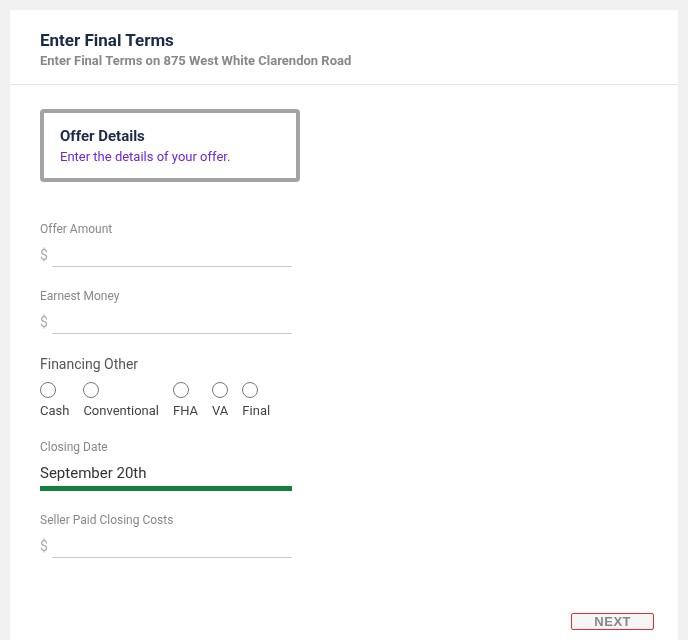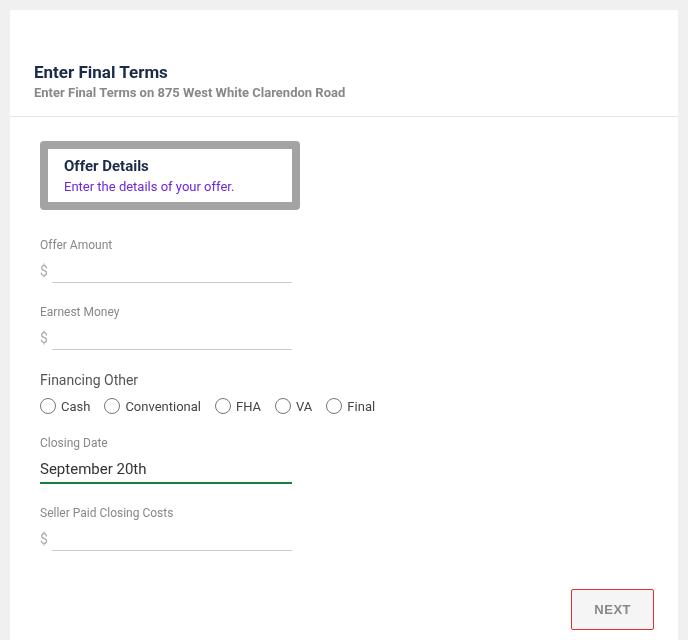--- a/index.html
+++ b/index.html
@@ -19,48 +19,47 @@
     }
 
     .page-container {
       width: 688px;
       min-height: 640px;
       background: #ffffff;
       position: relative;
     }
 
     .page-header {
-      padding: 20px 30px 16px 24px;
+      padding: 20px 30px 16px 30px;
       border-bottom: 1px solid #e5e5e5;
-      margin-top: 32px;
     }
 
     .page-title {
       font-size: 17px;
       font-weight: 700;
       color: #1a2b47;
       margin-bottom: 3px;
     }
 
     .page-subtitle {
       font-size: 13px;
       color: #888;
       font-weight: bold;
     }
 
     .content-area {
       padding: 24px 30px;
     }
 
     .offer-details-card {
-      border: 8px solid #a3a3a3;
+      border: 4px solid #a3a3a3;
       border-radius: 4px;
-      padding: 8px 16px;
+      padding: 14px 16px;
       display: inline-block;
-      margin-bottom: 28px;
+      margin-bottom: 40px;
       min-width: 260px;
     }
 
     .offer-details-title {
       font-size: 15px;
       font-weight: 700;
       color: #1a2b47;
       margin-bottom: 4px;
     }
 
@@ -115,43 +114,43 @@
 
     .radio-group {
       display: flex;
       align-items: center;
       gap: 6px;
       flex-wrap: wrap;
     }
 
     .radio-item {
       display: flex;
-      align-items: center;
       gap: 5px;
       margin-right: 8px;
+      flex-direction: column;
     }
 
     .radio-item input[type="radio"] {
       width: 16px;
       height: 16px;
       cursor: pointer;
       accent-color: #1a2b47;
     }
 
     .radio-item label {
       font-size: 13px;
       color: #444;
       cursor: pointer;
     }
 
     .closing-date-value {
       font-size: 15px;
       color: #333;
       padding: 4px 0;
-      border-bottom: 2px solid #15803d;
+      border-bottom: 5px solid #15803d;
       width: 252px;
     }
 
     .notes-input {
       border: none;
       border-bottom: 1px solid #ccc;
       outline: none;
       font-size: 14px;
       color: #333;
       padding: 4px 0;
@@ -162,21 +161,21 @@
     .footer-area {
       position: absolute;
       bottom: 20px;
       right: 24px;
     }
 
     .next-button {
       border: 1px solid #e03030;
       background: #f5f5f5;
       color: #888;
-      padding: 12px 22px;
+      padding: 0 22px;
       font-size: 13px;
       font-weight: 600;
       letter-spacing: 0.5px;
       cursor: pointer;
       border-radius: 2px;
     }
   </style>
 </head>
 <body>
 

